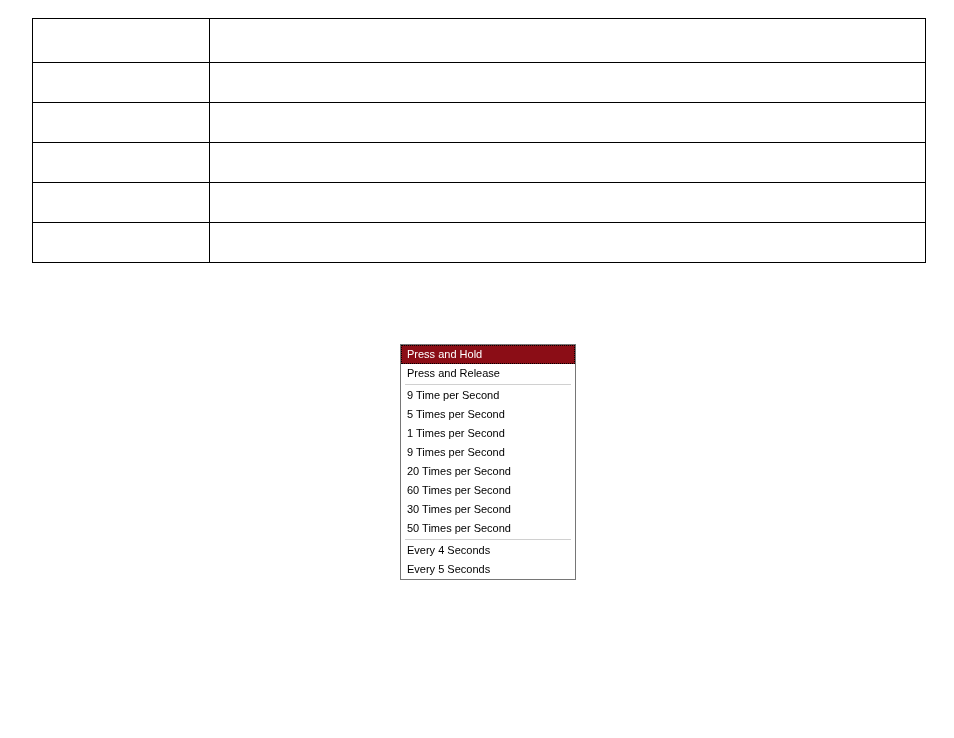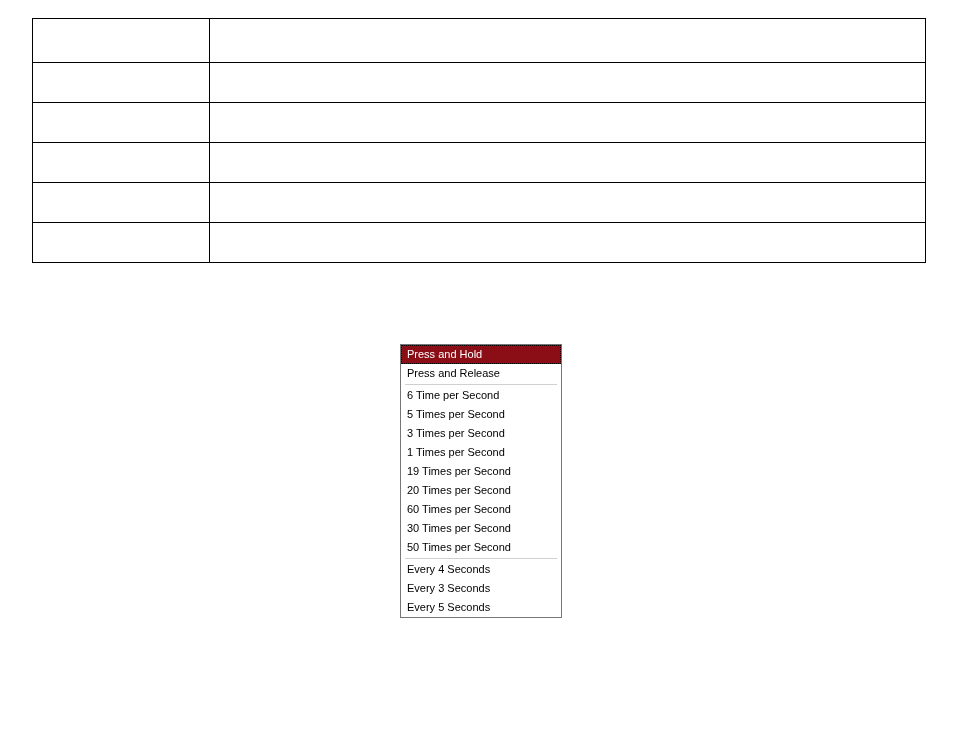--- a/index.html
+++ b/index.html
@@ -33,21 +33,21 @@
     table tr:first-child td {
       height: 44px;
     }
     table td:first-child {
       width: 177px;
     }
     .dropdown {
       position: absolute;
       top: 344px;
       left: 400px;
-      width: 162px;
+      width: 176px;
       background: #fff;
       border: 1px solid #767676;
     }
     .dropdown-item {
       padding: 2px 6px;
       cursor: pointer;
       font-size: 11px;
       line-height: 15px;
       color: #000;
       white-space: nowrap;
@@ -95,26 +95,24 @@
           <td></td>
         </tr>
       </tbody>
   </table>
 </div>
 
 <div class="dropdown" id="dropdown">
     <div class="dropdown-item selected">Press and Hold</div>
     <div class="dropdown-item">Press and Release</div>
     <hr>
-    <div class="dropdown-item">6 Time per Second</div>
+    <div class="dropdown-item">9 Time per Second</div>
     <div class="dropdown-item">5 Times per Second</div>
-    <div class="dropdown-item">3 Times per Second</div>
     <div class="dropdown-item">1 Times per Second</div>
-    <div class="dropdown-item">19 Times per Second</div>
+    <div class="dropdown-item">9 Times per Second</div>
     <div class="dropdown-item">20 Times per Second</div>
     <div class="dropdown-item">60 Times per Second</div>
     <div class="dropdown-item">30 Times per Second</div>
     <div class="dropdown-item">50 Times per Second</div>
     <hr>
     <div class="dropdown-item">Every 4 Seconds</div>
-    <div class="dropdown-item">Every 3 Seconds</div>
     <div class="dropdown-item">Every 5 Seconds</div>
   </div>
 
 </body></html>

